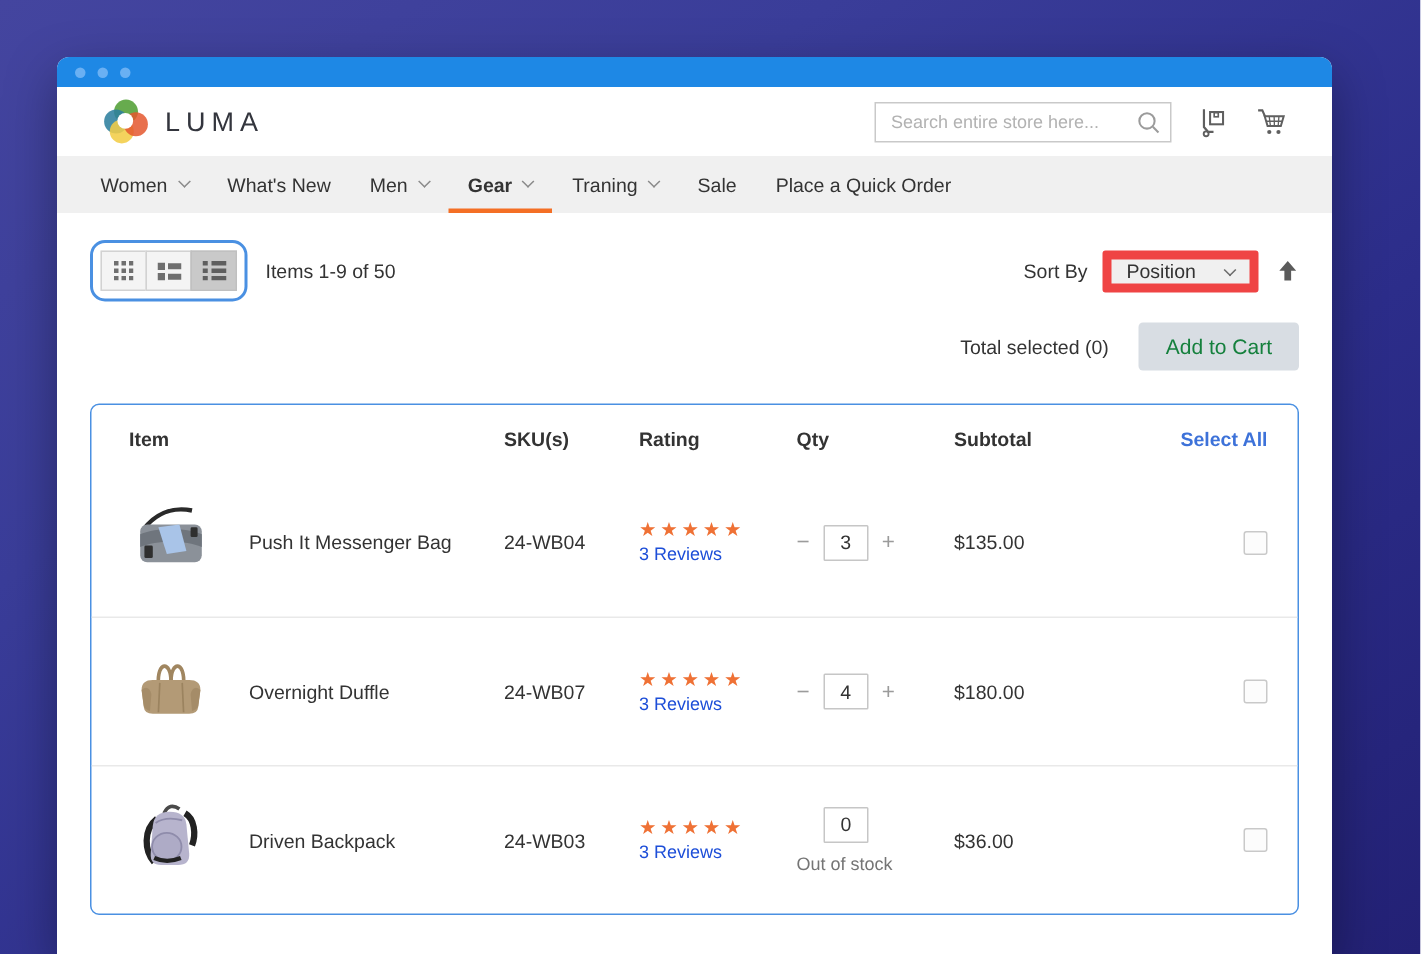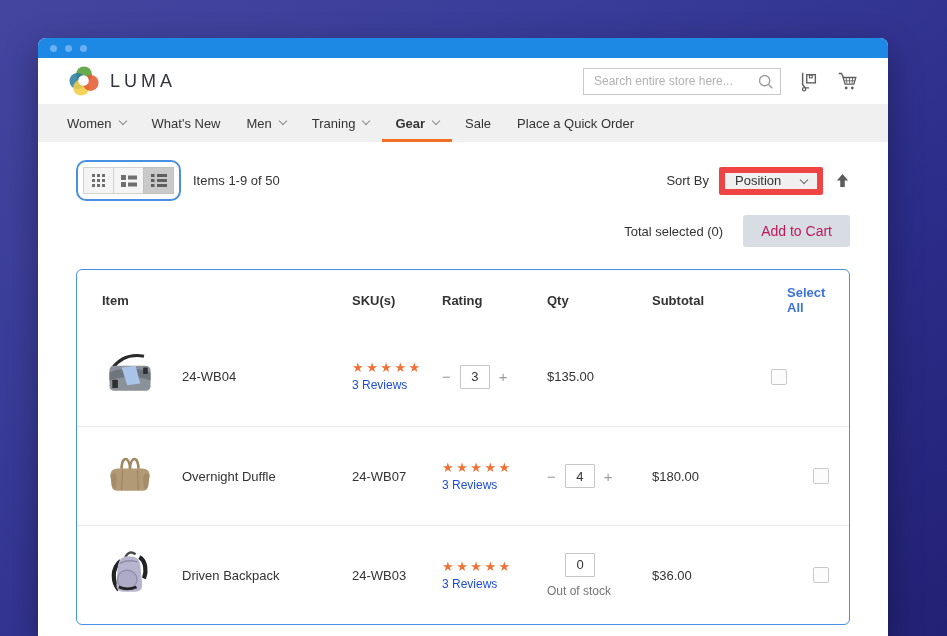--- a/index.html
+++ b/index.html
@@ -28,40 +28,40 @@
   .hdr-icon { margin-left:18px; display:flex; cursor:pointer; }
 
   
   .navbar { height:38px; background:#f0f0f0; display:flex; align-items:stretch; padding-left:16px; flex:0 0 auto; }
   .nav-item { display:flex; align-items:center; padding:0 13px; font-size:13px; color:#333; cursor:pointer; }
   .nav-item.active { font-weight:700; border-bottom:3px solid #f46f25; padding-top:3px; }
   .chev { width:6px; height:6px; border-right:1.5px solid #8a8a8a; border-bottom:1.5px solid #8a8a8a;
     transform:rotate(45deg); margin-left:8px; margin-top:-4px; }
 
   
-  .main { flex:1; background:#fff; padding:18px 38px 0; }
+  .main { flex:1; background:#fff; padding:18px 22px 0; }
 
   .toolbar { display:flex; align-items:center; }
   .mode-ring { border:2px solid #4a90e2; border-radius:10px; padding:5px; display:inline-flex; background:#fff; }
   .mode-group { display:flex; }
   .mode-btn { width:31px; height:27px; background:#f4f4f4; border:1px solid #d2d2d2; margin-left:-1px;
     display:flex; align-items:center; justify-content:center; cursor:pointer; padding:0; }
   .mode-btn:first-child { margin-left:0; }
   .mode-btn.selected { background:#c9c9c9; border-color:#c0c0c0; }
   .items-count { margin-left:12px; font-size:13px; color:#333; }
   .toolbar-right { margin-left:auto; display:flex; align-items:center; gap:10px; }
   .sort-label { font-size:13px; color:#333; }
   .sort-select { width:104px; height:28px; background:#f0f0f0; border:6px solid #ef4444; border-radius:2px;
     display:flex; align-items:center; justify-content:space-between; padding:0 10px; font-size:13px; color:#333; cursor:pointer; }
   .sort-select .chev { margin:0 0 2px 0; border-color:#6a6a6a; }
   .sort-dir { display:flex; cursor:pointer; margin-left:2px; }
 
   .selection-row { display:flex; align-items:center; justify-content:flex-end; gap:20px; margin-top:14px; }
   .total-selected { font-size:13px; color:#333; }
-  .add-to-cart { background:#d8dde3; color:#be185d; border:none; border-radius:3px; font-size:14px;
+  .add-to-cart { background:#d8dde3; color:#15803d; border:none; border-radius:3px; font-size:14px;
     padding:8px 18px; cursor:default; font-family:"Liberation Sans",sans-serif; }
 
   
   .items-table { border:1px solid #4a90e2; border-radius:6px; margin-top:22px; background:#fff; overflow:hidden; }
   .t-grid { display:grid; grid-template-columns:80px 170px 90px 105px 105px 135px 1fr;
     align-items:center; padding:0 20px 0 25px; }
   .t-header { padding-top:15px; padding-bottom:12px; font-size:13px; font-weight:600; color:#333; }
   .t-header .col-item { grid-column:1 / span 2; }
   .select-all { color:#3d72d9; justify-self:end; font-size:13px; font-weight:600; cursor:pointer; text-decoration:none; }
   .t-row { height:99px; }
@@ -141,26 +141,26 @@
         <span>Women</span>
         <span class="chev"></span>
       </div>
       <div class="nav-item">
         <span>What's New</span>
       </div>
       <div class="nav-item">
         <span>Men</span>
         <span class="chev"></span>
       </div>
-      <div class="nav-item">
-        <span>Traning</span>
-        <span class="chev"></span>
-      </div>
       <div class="nav-item active">
         <span>Gear</span>
+        <span class="chev"></span>
+      </div>
+      <div class="nav-item">
+        <span>Traning</span>
         <span class="chev"></span>
       </div>
       <div class="nav-item">
         <span>Sale</span>
       </div>
       <div class="nav-item">
         <span>Place a Quick Order</span>
       </div>
     </div>
 
@@ -243,20 +243,21 @@
           <div>
             <svg class="p-img" viewBox="0 0 60 60">
               <path d="M10 24 C18 13, 30 7, 45 10" stroke="#2a2a2a" stroke-width="3.2" fill="none"></path>
               <rect x="8" y="20" width="44" height="27" rx="5" fill="#8b9199"></rect>
               <path d="M8 27 C20 22, 40 22, 52 27 L52 36 C40 31, 20 31, 8 36 Z" fill="#6f757d"></path>
               <polygon points="21,22 36,20 41,39 27,41" fill="#a9c4e8"></polygon>
               <rect x="11" y="35" width="6" height="9" rx="1" fill="#2f2f2f"></rect>
               <rect x="44" y="22" width="5" height="7" rx="1" fill="#2f2f2f"></rect>
             </svg>
           </div>
+          <div class="p-name">Push It Messenger Bag</div>
           <div class="p-sku">24-WB04</div>
           <div>
             <div class="stars">★★★★★</div>
             <a class="reviews">3 Reviews</a>
           </div>
           <div class="qty-ctrl">
             <span class="qty-btn">−</span>
             <input class="qty-input" value="3" style="">
             <span class="qty-btn">+</span>
           </div>

